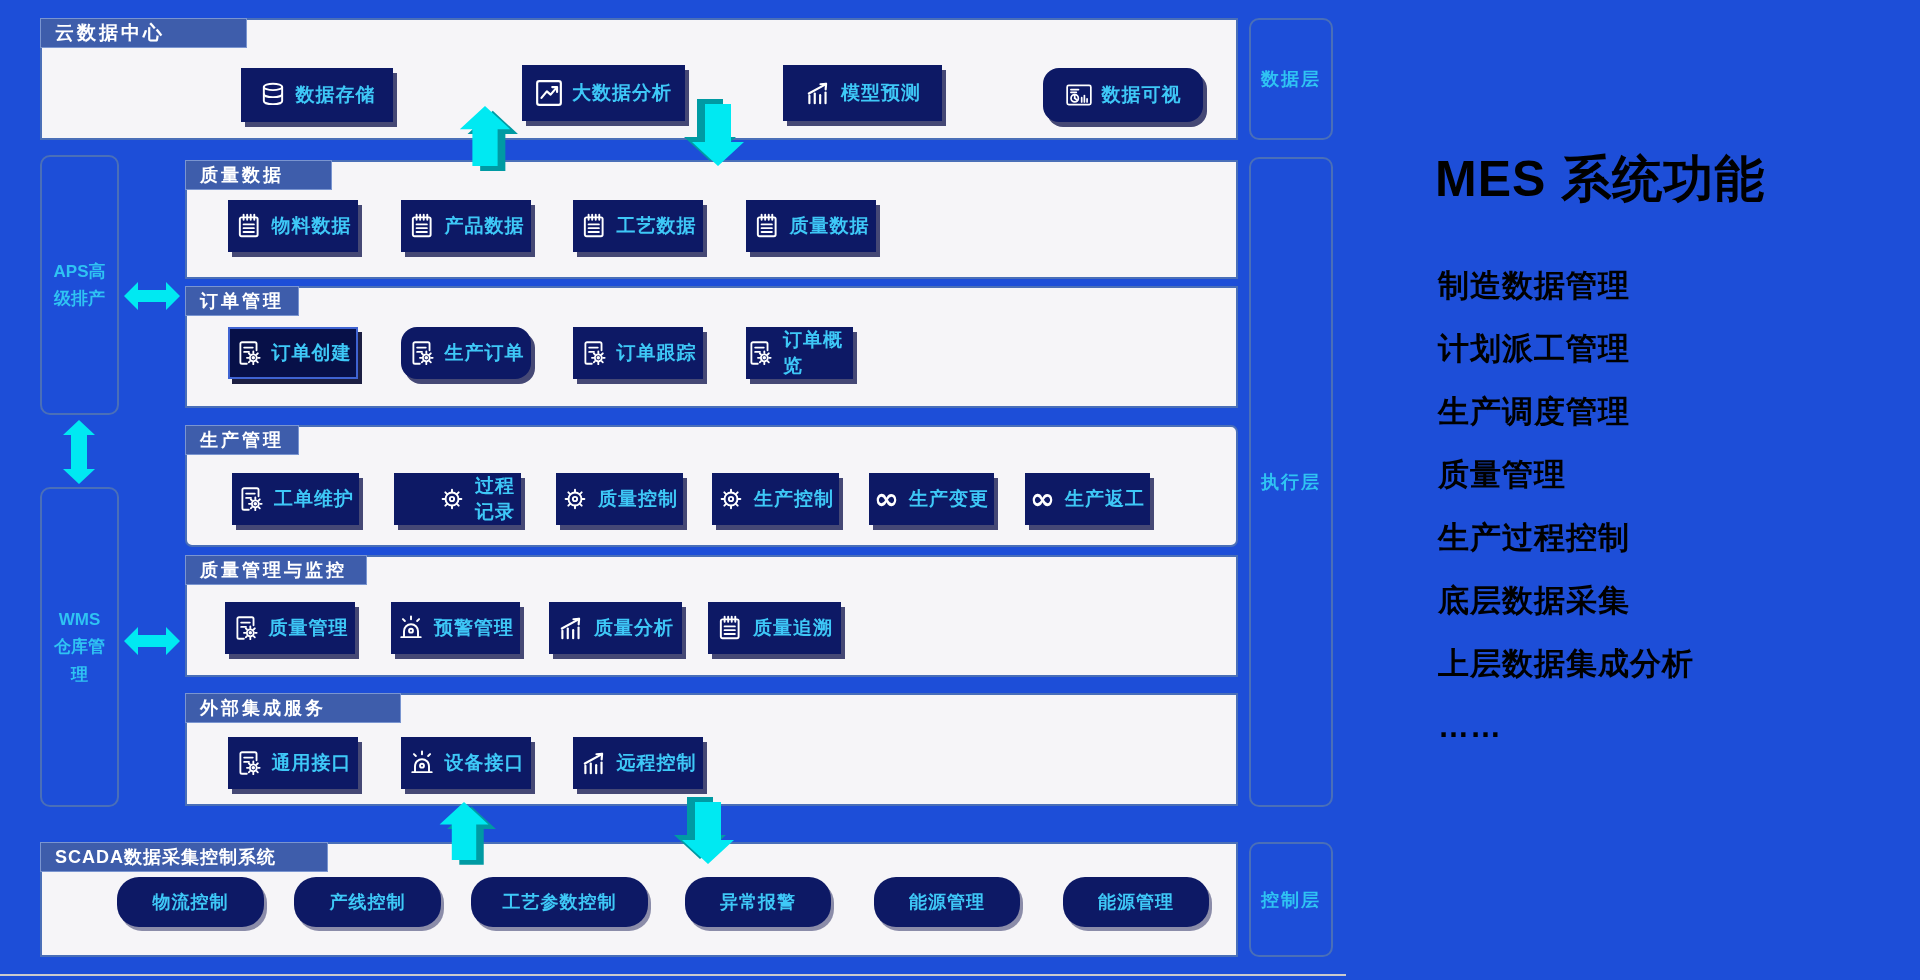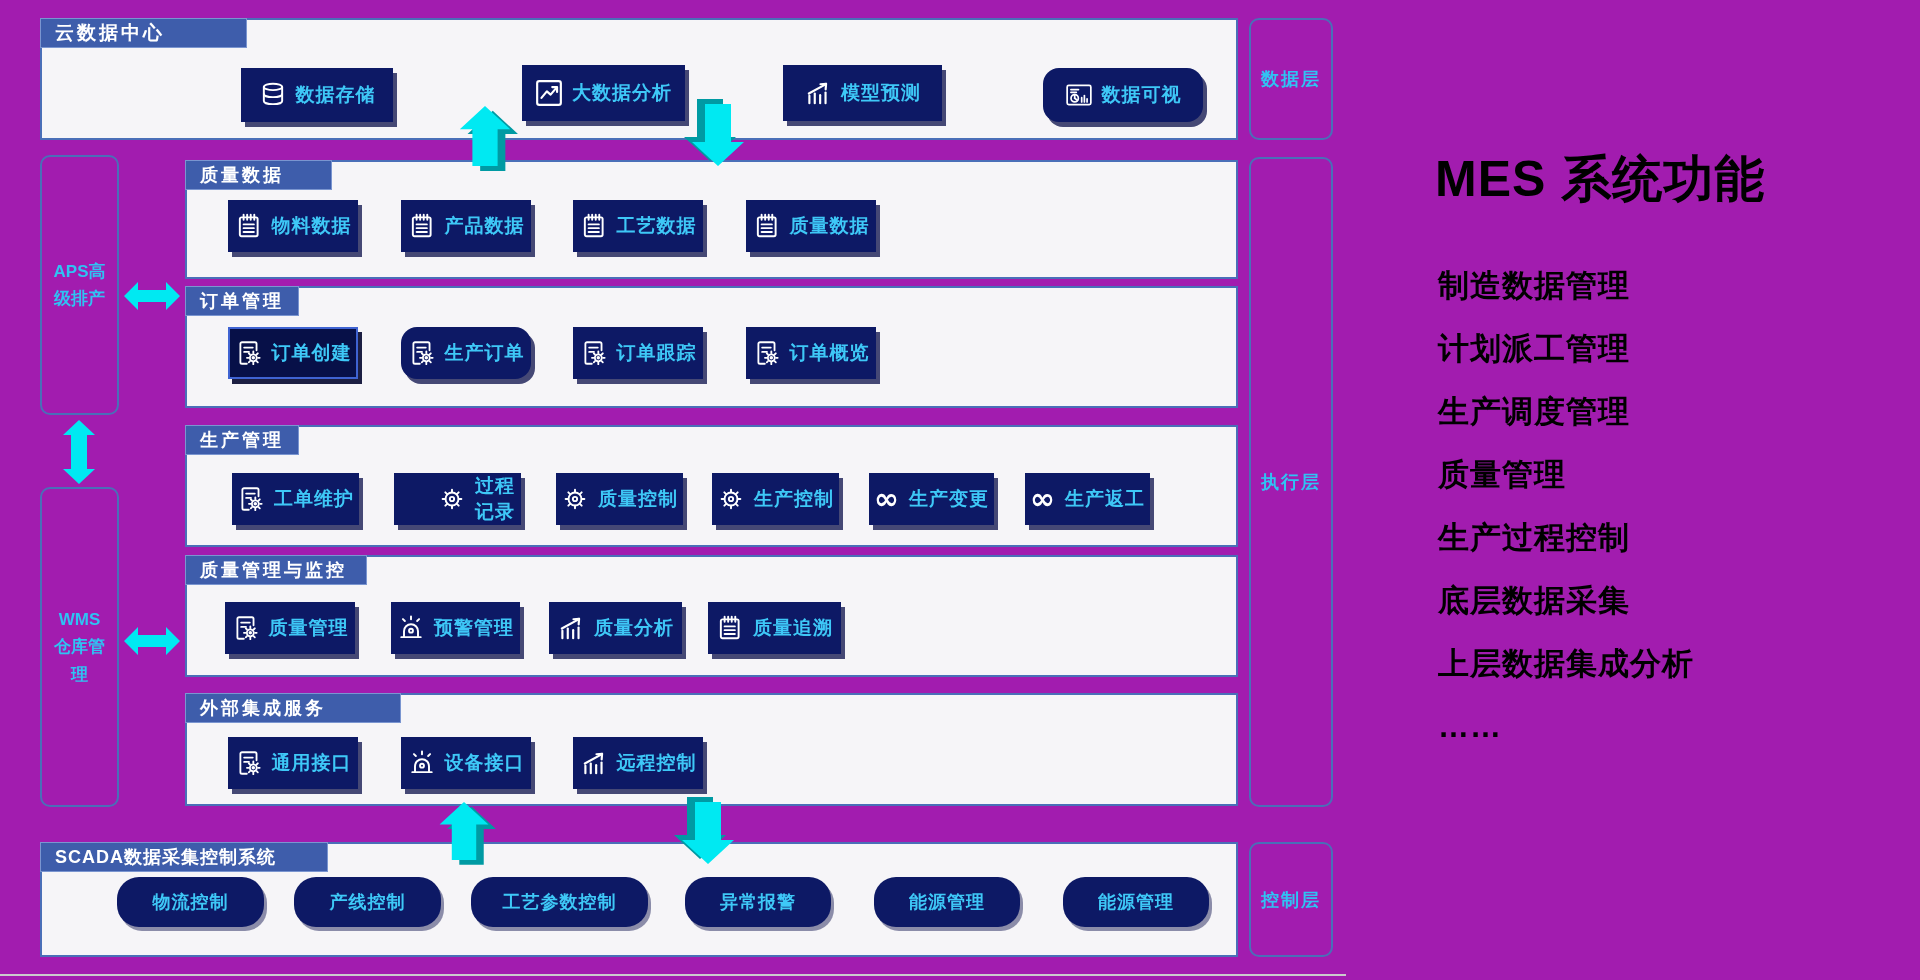--- a/index.html
+++ b/index.html
@@ -1,16 +1,16 @@
 <!DOCTYPE html>
 <html><head>
 <meta charset="utf-8">
 <style>
   html,body{margin:0;padding:0;background:#ffffff;}
-  .canvas{position:relative;width:1920px;height:980px;background:#a21caf;
+  .canvas{position:relative;width:1920px;height:980px;background:#1d4ed8;
           font-family:"Liberation Sans","DejaVu Sans",sans-serif;overflow:hidden;}
   svg{overflow:visible;display:block;}
 
   .panel{position:absolute;border:2px solid #4a6fb8;background:#f6f5f8;box-sizing:border-box;}
   .tab{position:absolute;top:-2px;left:-2px;height:30px;background:#3e5dab;border:1px solid #7a95d0;
        color:#ffffff;font-weight:bold;font-size:18px;letter-spacing:3px;
        display:flex;align-items:center;justify-content:flex-start;padding:0 14px;box-sizing:border-box;}
 
   .nav-btn{position:absolute;background:#0d1965;color:#3ec8f7;display:flex;align-items:center;
            justify-content:center;gap:9px;font-size:19px;font-weight:bold;letter-spacing:1px;
@@ -226,42 +226,42 @@
               <path d="M21.4 17.5h1.5"></path>
               <path d="M12.6 17.5h-1.5"></path>
               <path d="M20.1 14.4l1.1-1.1"></path>
               <path d="M13.9 20.6l-1.1 1.1"></path>
               <path d="M20.1 20.6l1.1 1.1"></path>
               <path d="M13.9 14.4l-1.1-1.1"></path>
             </svg>
           </span>
           <span>订单跟踪</span>
         </div>
-        <div class="nav-btn" style="left: 559px; top: 39px; width: 130px;">
+        <div class="nav-btn" style="left: 559px; top: 39px; width: 107px;">
           <span class="icon">
             <svg width="28" height="28" viewBox="0 0 26 26" fill="none" stroke="#fff" stroke-width="1.7" stroke-linecap="round" stroke-linejoin="round">
               <path d="M20 10.5V4.5A1.5 1.5 0 0 0 18.5 3h-12A1.5 1.5 0 0 0 5 4.5v17A1.5 1.5 0 0 0 6.5 23H11"></path>
               <path d="M8.5 8h8"></path>
               <path d="M8.5 12h4.5"></path>
               <circle cx="17" cy="17.5" r="3.2"></circle>
               <circle cx="17" cy="17.5" r="0.8"></circle>
               <path d="M17 13.1v-1.5"></path>
               <path d="M17 23.4v-1.5"></path>
               <path d="M21.4 17.5h1.5"></path>
               <path d="M12.6 17.5h-1.5"></path>
               <path d="M20.1 14.4l1.1-1.1"></path>
               <path d="M13.9 20.6l-1.1 1.1"></path>
               <path d="M20.1 20.6l1.1 1.1"></path>
               <path d="M13.9 14.4l-1.1-1.1"></path>
             </svg>
           </span>
           <span>订单概览</span>
         </div>
       </div>
-      <div class="panel section" style="left: 185px; top: 425px; width: 1053px; height: 122px;">
+      <div class="panel section" style="left: 185px; top: 425px; width: 1053px; height: 122px; border-radius: 7px;">
         <div class="tab" style="min-width: 112px;">生产管理</div>
         <div class="nav-btn" style="left: 45px; top: 46px; width: 127px;">
           <span class="icon">
             <svg width="28" height="28" viewBox="0 0 26 26" fill="none" stroke="#fff" stroke-width="1.7" stroke-linecap="round" stroke-linejoin="round">
               <path d="M20 10.5V4.5A1.5 1.5 0 0 0 18.5 3h-12A1.5 1.5 0 0 0 5 4.5v17A1.5 1.5 0 0 0 6.5 23H11"></path>
               <path d="M8.5 8h8"></path>
               <path d="M8.5 12h4.5"></path>
               <circle cx="17" cy="17.5" r="3.2"></circle>
               <circle cx="17" cy="17.5" r="0.8"></circle>
               <path d="M17 13.1v-1.5"></path>

